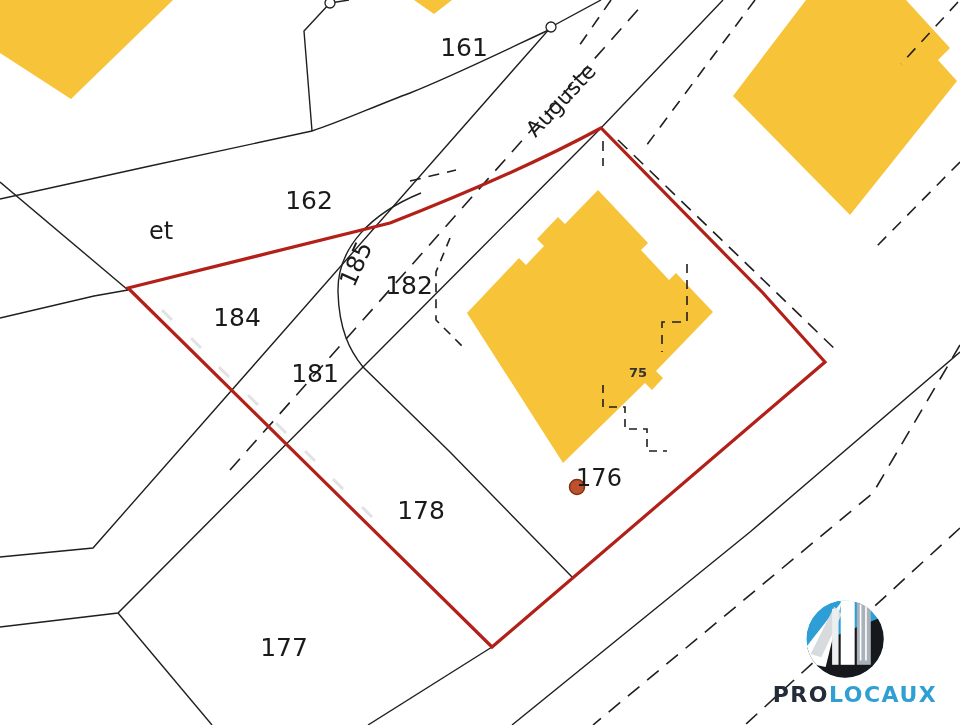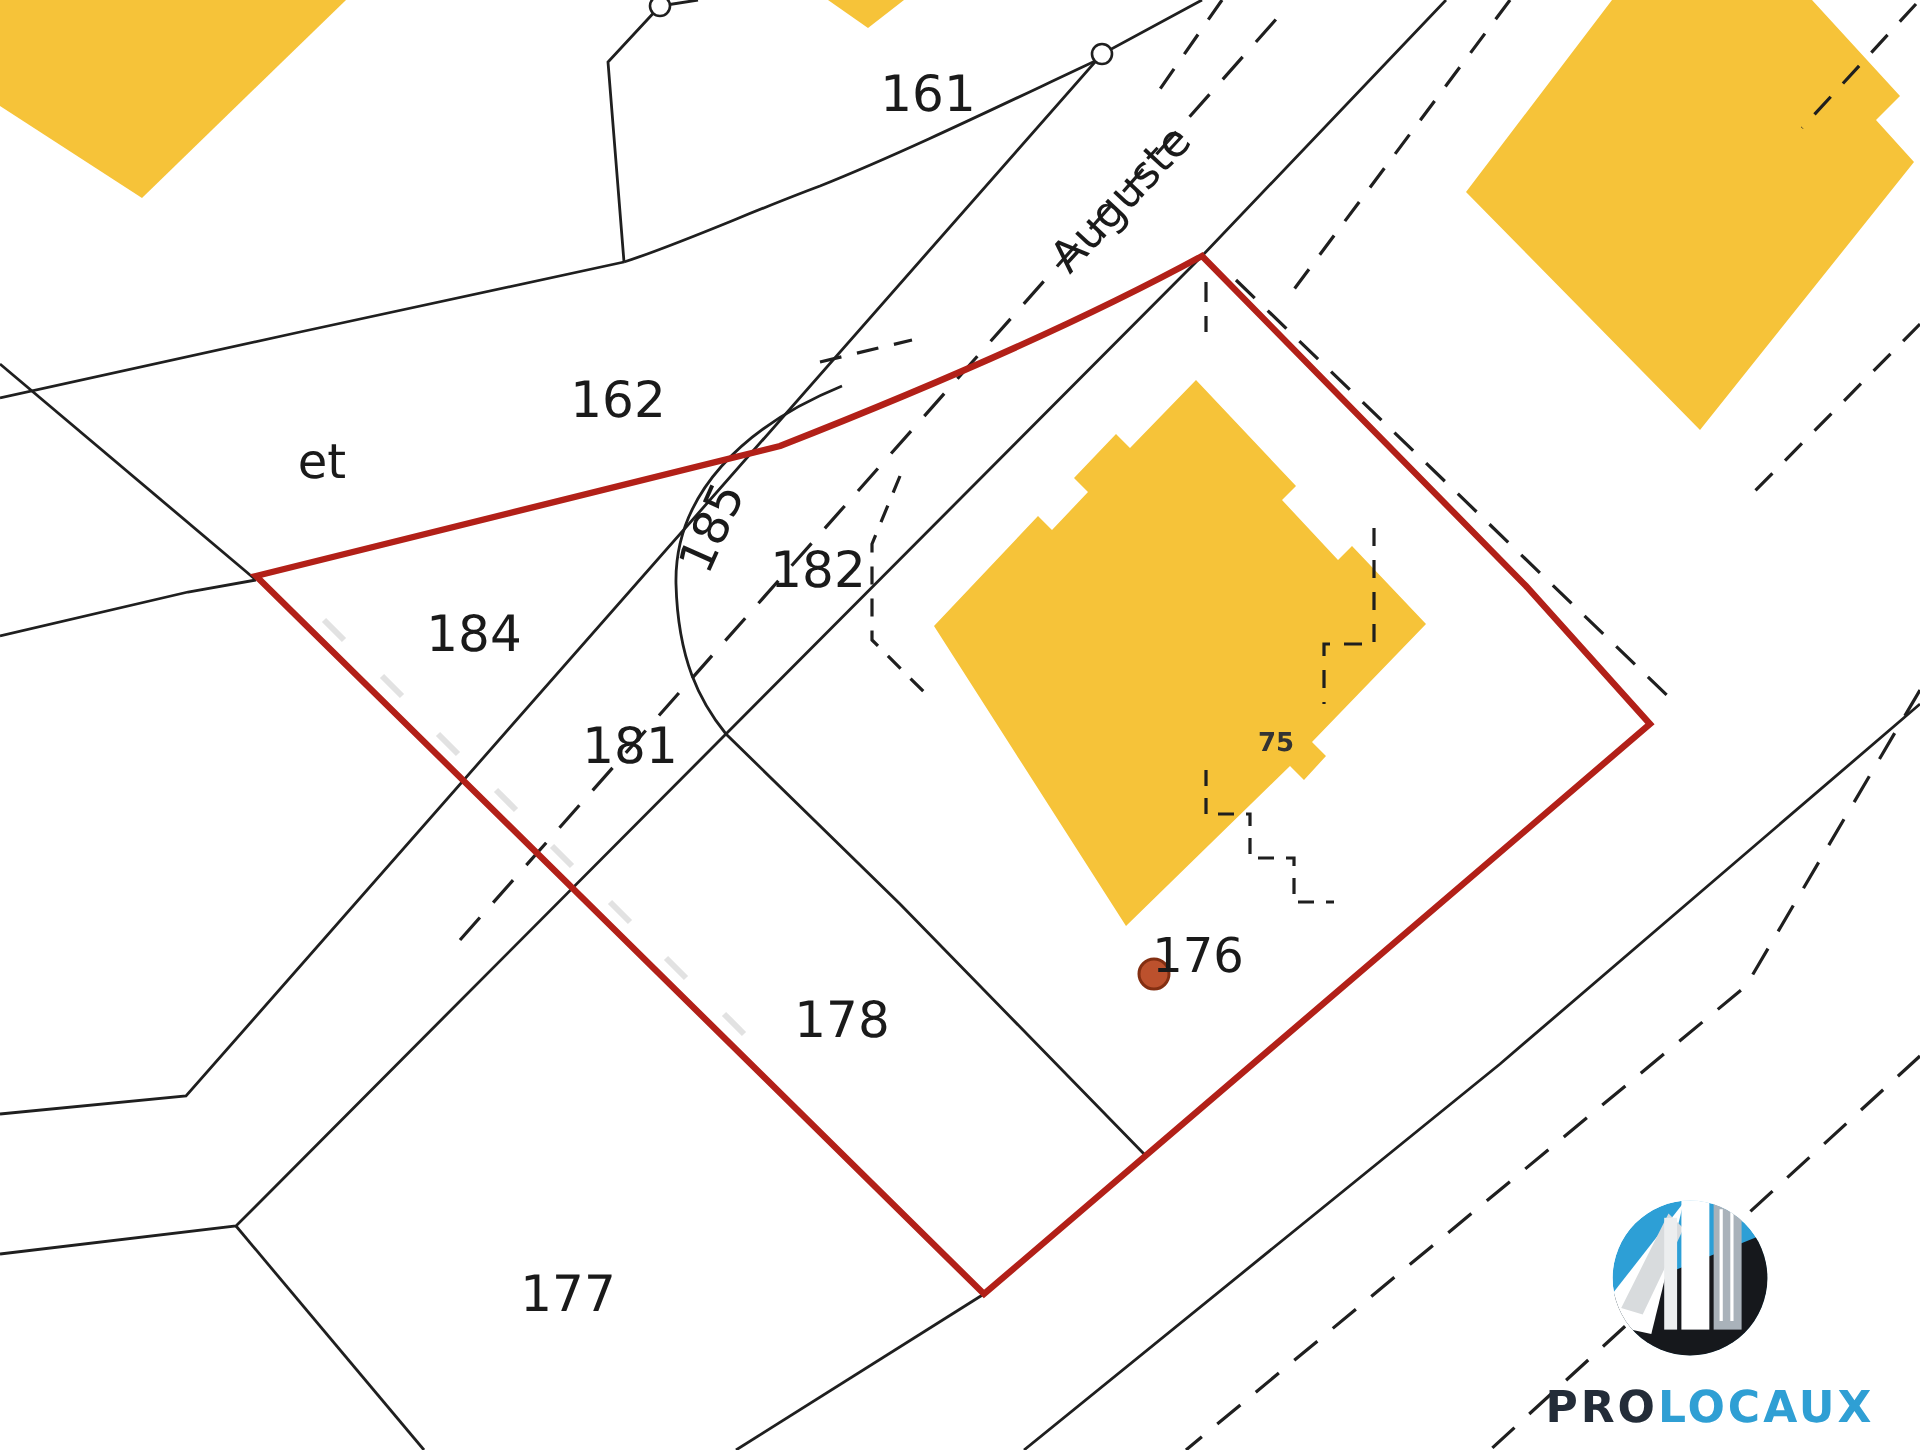--- a/index.html
+++ b/index.html
@@ -3,21 +3,21 @@
 <meta charset="utf-8">
 <style>
   html,body{margin:0;padding:0;background:#fff;}
   #viewport{position:relative;width:960px;height:725px;background:#fff;overflow:hidden;
             font-family:"DejaVu Sans",sans-serif;}
   #map-svg{position:absolute;left:0;top:0;}
   #watermark{position:absolute;left:16px;top:22px;font-size:17px;letter-spacing:.5px;
              color:rgba(175,175,175,0.8);z-index:5;}
   #logo{position:absolute;left:770px;top:596px;width:170px;height:115px;z-index:6;}
   #logo-mark{position:absolute;left:30px;top:0;width:90px;height:86px;}
-  #logo-text{position:absolute;left:0;top:96px;width:170px;text-align:center;
+  #logo-text{position:absolute;left:0;top:86px;width:170px;text-align:center;
              font-size:22px;font-weight:bold;letter-spacing:1.5px;white-space:nowrap;}
   text{font-family:"DejaVu Sans",sans-serif;}
 </style>
 </head>
 <body>
 
 <div id="viewport">
 
   <svg id="map-svg" width="960" height="725" viewBox="0 0 960 725">
       <polygon points="0,0 173,0 71,99 0,53" fill="#F6C339"></polygon>

